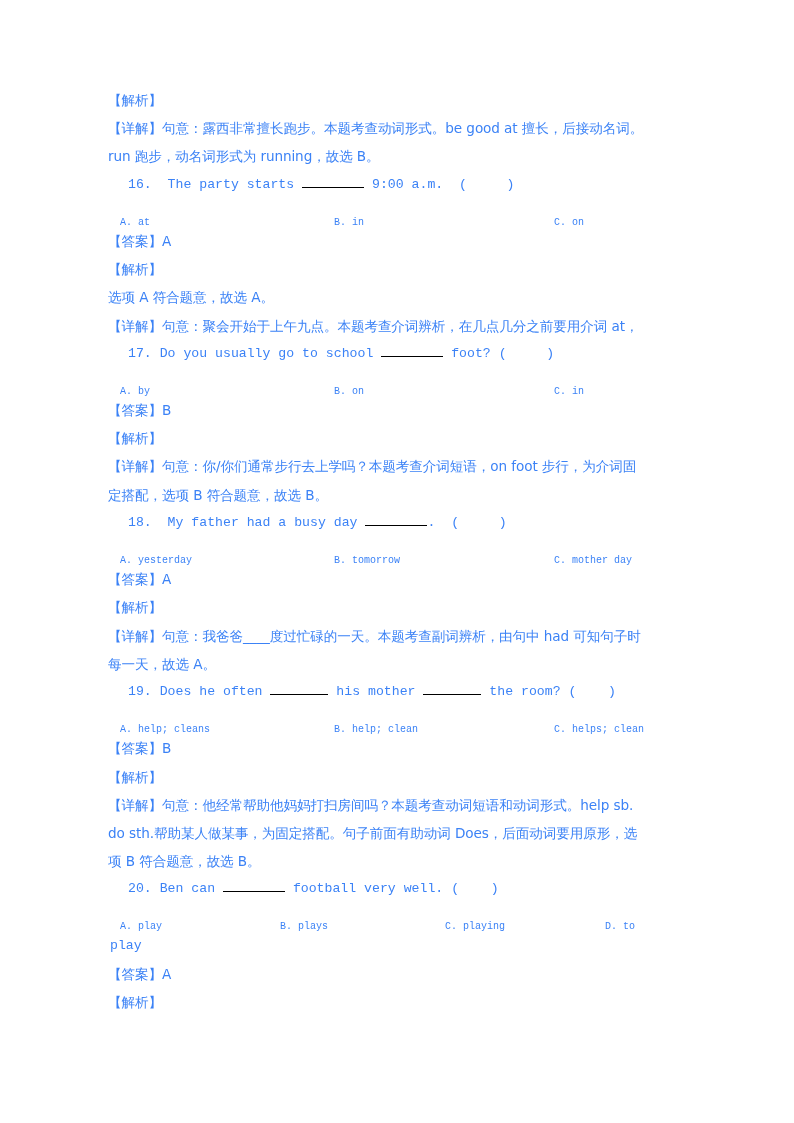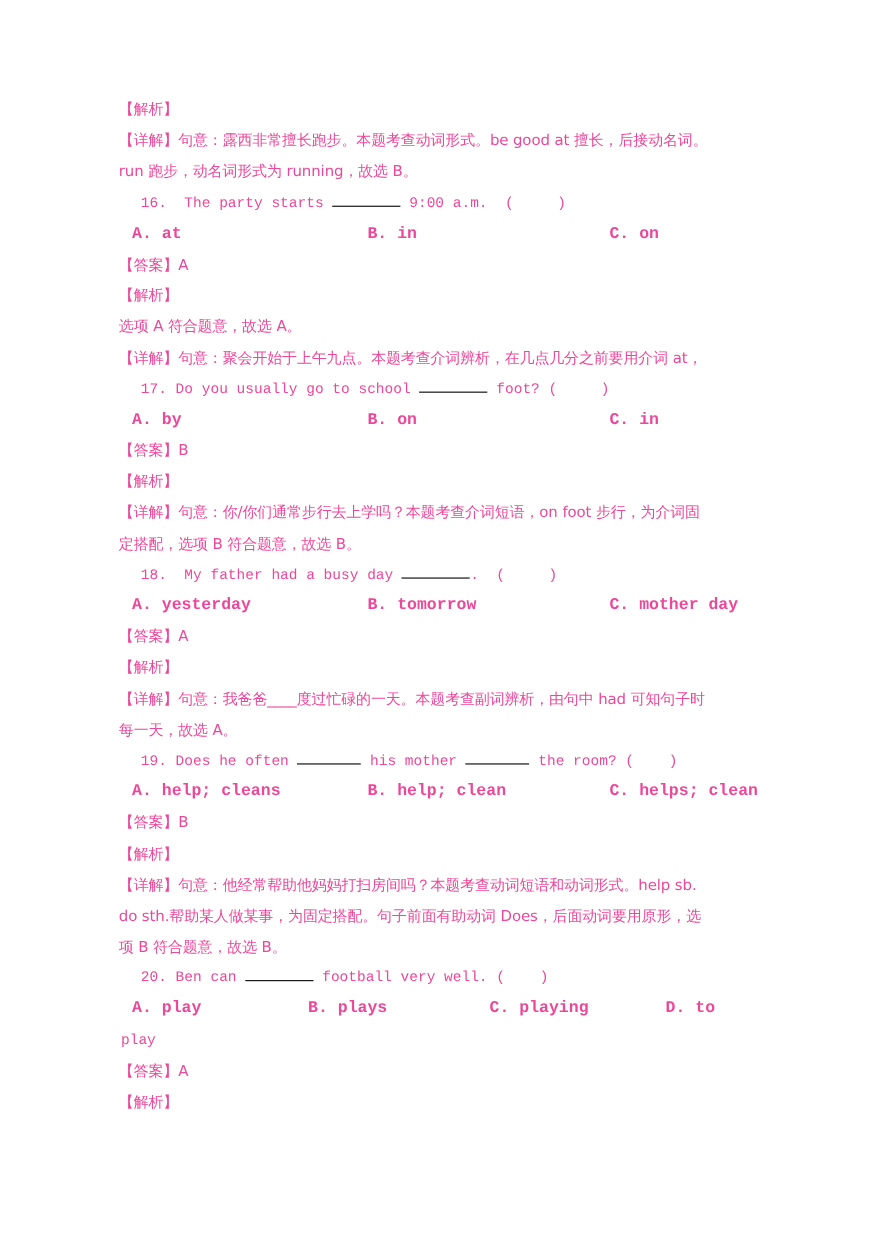--- a/index.html
+++ b/index.html
@@ -31,43 +31,42 @@
   }
 
   
   .line {
     font-family: "Liberation Mono", "DejaVu Sans Mono", monospace;
     font-size: 13.2px;
     line-height: 28.2px;
     height: 28.2px;
     white-space: pre;
     letter-spacing: 0px;
-    color: #ec4899;
+    color: #3b82f6;
   }
   
   .line.cjk {
     font-family: "DejaVu Sans", "Liberation Sans", sans-serif;
     font-size: 13.6px;
     letter-spacing: -0.1px;
     margin-left: -2px;
   }
   .line.stem {
     margin-left: 18px;
   }
   .line.optrow {
     position: relative;
     height: 28.2px;
   }
   .opt {
     position: absolute;
-    top: 0;
+    top: 10px;
     font-family: "Liberation Mono", "DejaVu Sans Mono", monospace;
-    font-size: 15px;
+    font-size: 10px;
     white-space: pre;
-    font-weight: bold;
   }
   .blank {
     display: inline-block;
     border-bottom: 1px solid #000;
     vertical-align: baseline;
   }
   .blank-lg { width: 62px; }
   .blank-md { width: 58px; }
 </style>
 </head>

